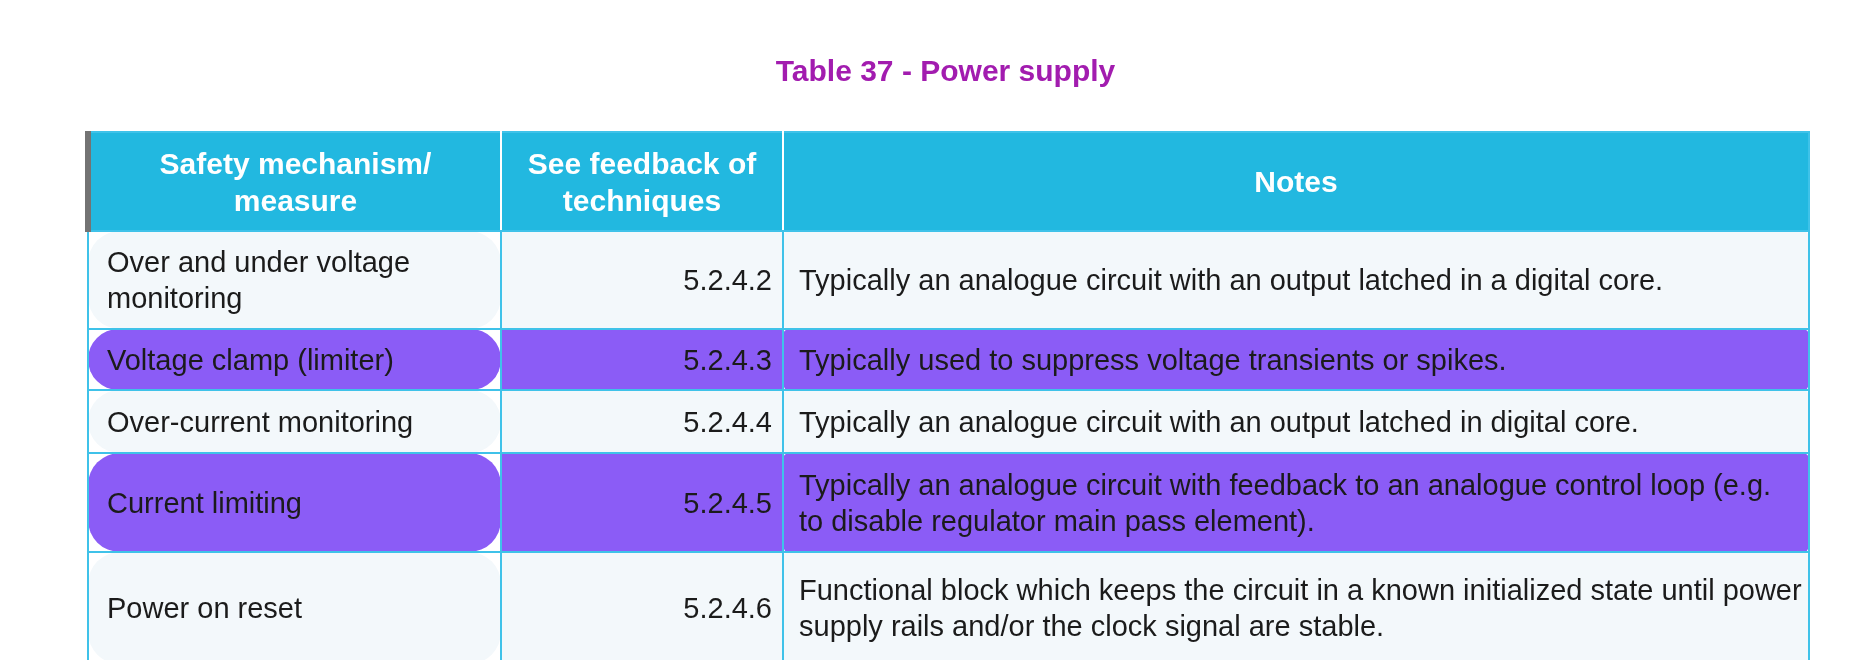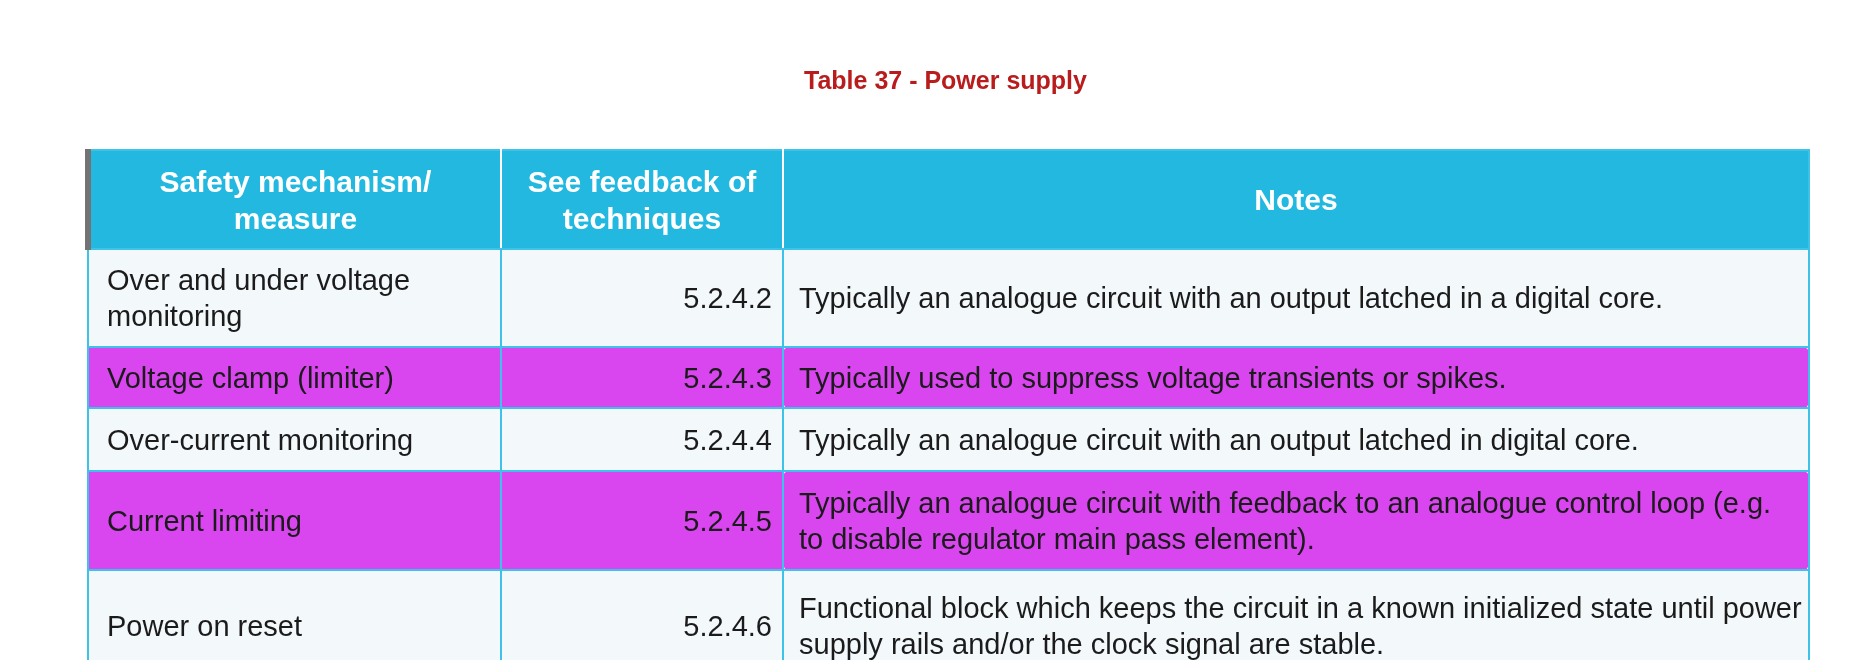--- a/index.html
+++ b/index.html
@@ -17,25 +17,25 @@
     width: 1876px;
     height: 660px;
   }
   .title-wrap {
     width: 1721px;
     margin: 44px 0 0 85px;
     text-align: center;
   }
   .doc-title {
     display: inline-block;
-    font-size: 25px;
+    font-size: 30px;
     font-weight: bold;
-    color: #b91c1c;
+    color: #a21caf;
     line-height: 38px;
-    margin: 17px;
+    margin: 8px;
   }
   table.power-table {
     table-layout: fixed;
     width: 1721px;
     margin: 33px 0 0 85px;
     border-collapse: collapse;
     border: 2px solid #3fc2e9;
   }
   col.w1 { width: 413px; }
   col.w2 { width: 282px; }
@@ -60,30 +60,30 @@
   thead th .hline { display: block; }
   thead th .hline:empty { display: none; }
 
   tbody td {
     border: 2px solid #3fc2e9;
     font-size: 29px;
     color: #1b1b1b;
     line-height: 36px;
     vertical-align: middle;
     padding: 6px 10px;
-    background: #d946ef;
+    background: #8b5cf6;
   }
   tbody tr:nth-child(odd) td { background: #f3f8fb; }
   tbody tr:nth-child(1) td { height: 84px; }
   tbody tr:nth-child(2) td { height: 47px; }
   tbody tr:nth-child(3) td { height: 49px; margin-top: 12px; }
   tbody tr:nth-child(4) td { height: 85px; }
   tbody tr:nth-child(5) td { height: 98px; }
 
-  td.c1 { text-align: left; padding-left: 18px; padding-right: 12px; }
+  td.c1 { text-align: left; padding-left: 18px; padding-right: 12px; border-radius: 32px; }
   td.c2 { text-align: right; }
   td.c3 { text-align: left; padding-left: 15px; padding-right: 6px; border-radius: 6px; }
 </style>
 </head>
 <body>
 
 <div class="page">
 
   <div class="title-wrap">
     <h1 class="doc-title">Table 37 - Power supply</h1>

